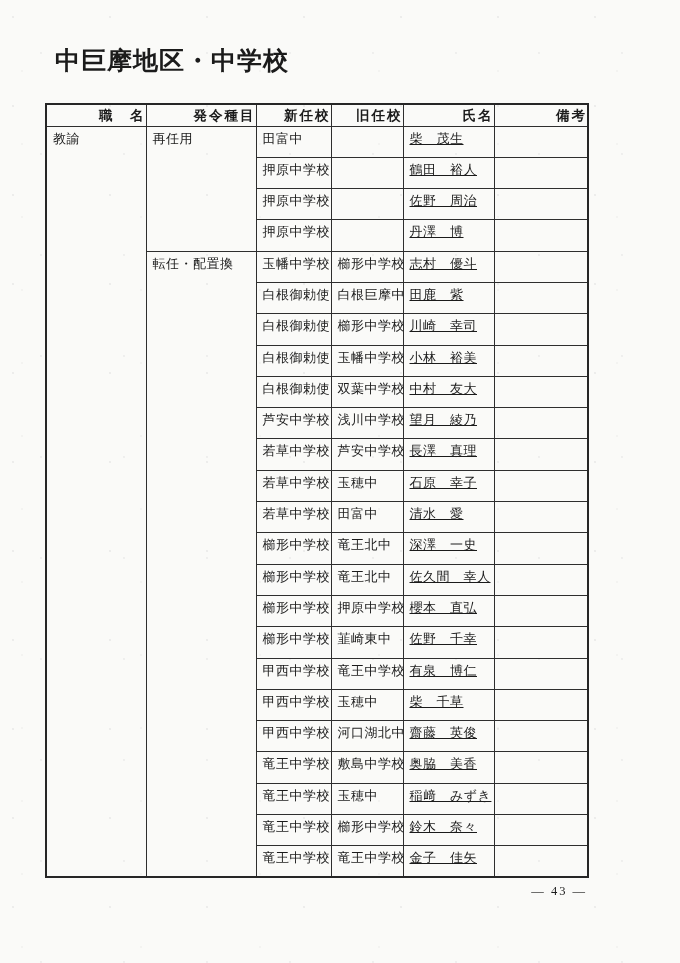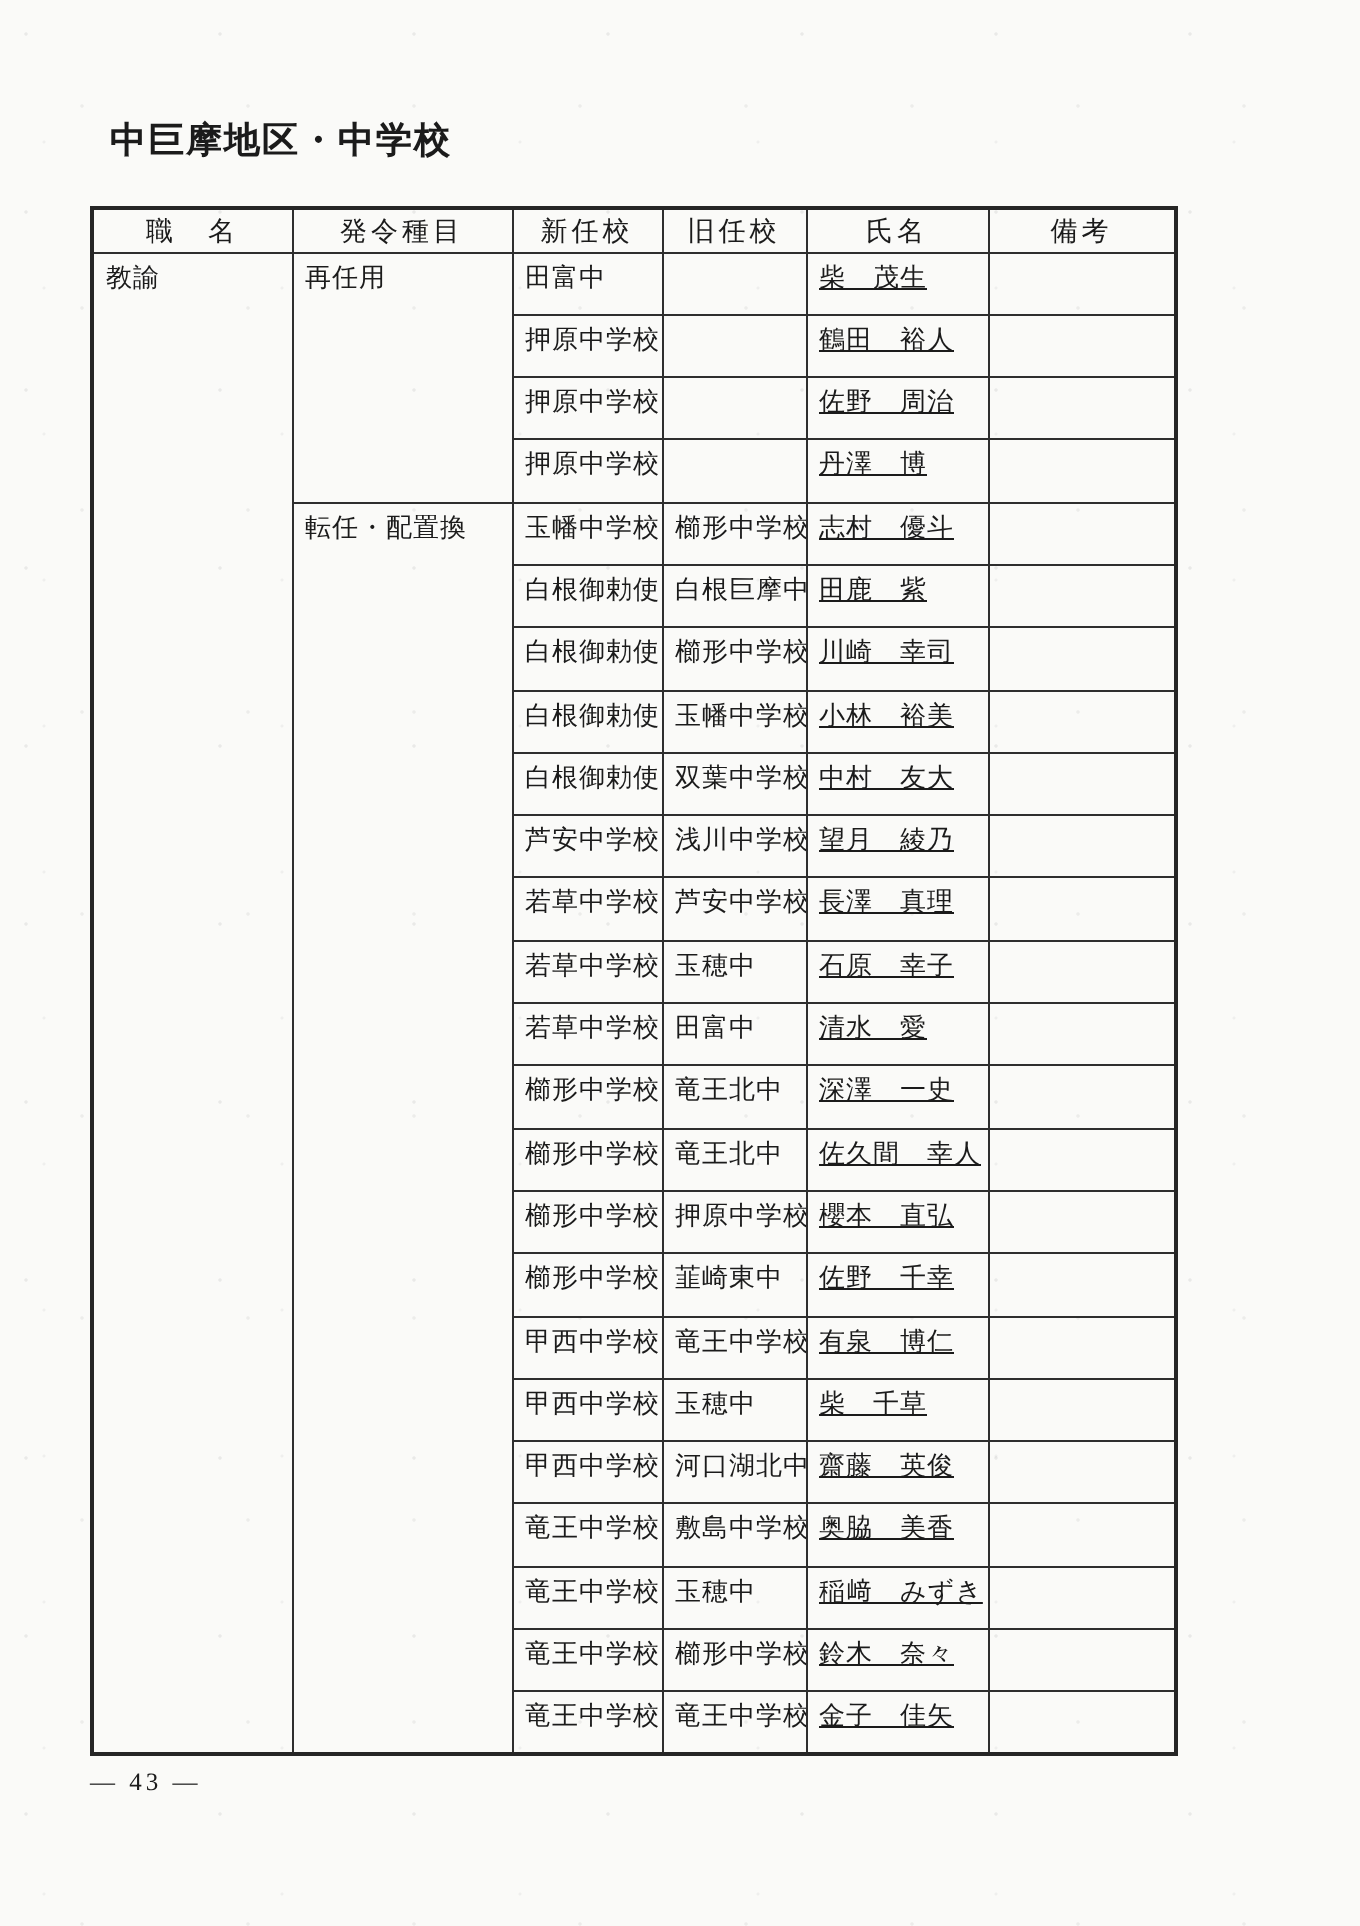--- a/index.html
+++ b/index.html
@@ -21,23 +21,23 @@
   }
   .page {
     position: relative;
     width: 680px;
     height: 963px;
     overflow: hidden;
   }
   .doc-title {
     position: absolute;
     left: 55px;
-    top: 58px;
+    top: 44px;
     margin: 0;
-    font-size: 18px;
+    font-size: 25px;
     font-weight: 600;
     letter-spacing: 1px;
     white-space: nowrap;
   }
   table.personnel {
     position: absolute;
     left: 45px;
     top: 103px;
     width: 542px;
     border-collapse: collapse;
@@ -48,22 +48,22 @@
   table.personnel td {
     border: 1px solid #2e2e2e;
     overflow: hidden;
     white-space: nowrap;
   }
   table.personnel thead tr {
     height: 22px;
   }
   table.personnel th {
     font-size: 13.5px;
-    font-weight: 400;
-    text-align: center;
+    font-weight: 700;
+    text-align: right;
     letter-spacing: 2px;
     padding: 1px 0 0 0;
   }
   table.personnel tbody tr {
     height: 31.3px;
   }
   table.personnel td {
     font-size: 13px;
     vertical-align: top;
     padding: 5px 2px 0 6px;
@@ -75,21 +75,21 @@
   }
   td.cell-name {
     padding-left: 7px;
     text-decoration: underline;
   }
   .page-footer {
     position: absolute;
     left: 45px;
     top: 884px;
     width: 542px;
-    text-align: left;
+    text-align: right;
     font-size: 12.5px;
     letter-spacing: 2px;
   }
 </style>
 </head>
 <body>
 
 <div class="page">
 
   <h1 class="doc-title">中巨摩地区・中学校</h1>

